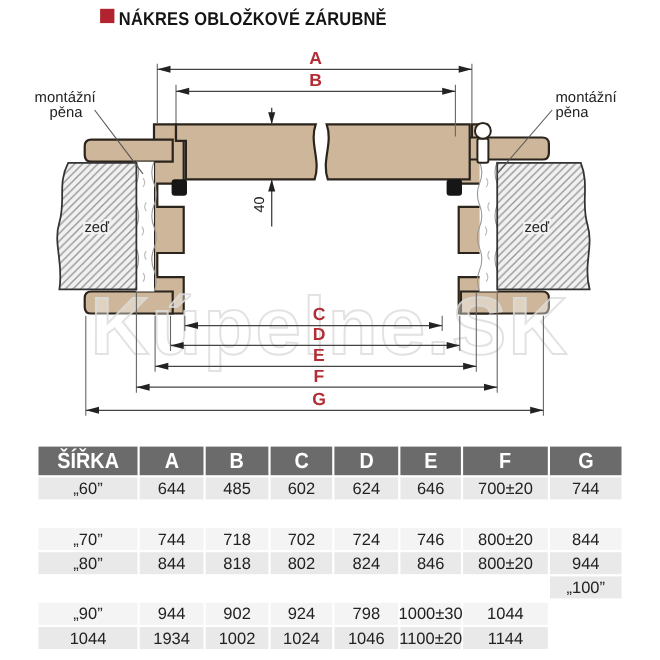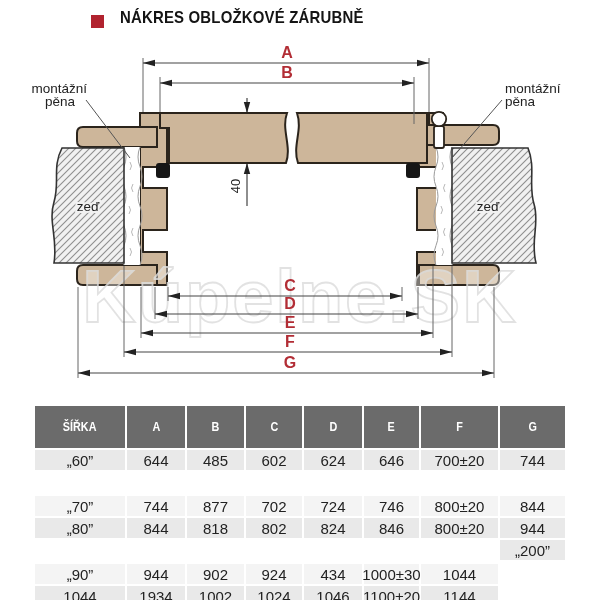--- a/index.html
+++ b/index.html
@@ -1,38 +1,38 @@
 <!DOCTYPE html>
 <html style="--accent: #b1232f; --dimred: #b22d35; --tan: #cdb69a; --outline: #2b241c; --hdr: #6b6b6b; --row-a: #e9e9e9; --row-b: #f4f4f4;"><head>
 <meta charset="utf-8">
 <style>
   html,body{margin:0;padding:0;}
   body{
     width:600px;height:600px;position:relative;background:#fff;
     font-family:"Liberation Sans", sans-serif;overflow:hidden;
   }
-  .title-bar{position:absolute;left:91px;top:8px;display:flex;align-items:flex-end;gap:16px;}
+  .title-bar{position:absolute;left:91px;top:8px;display:flex;align-items:flex-start;gap:4px;}
   .title-sq{width:13px;height:13px;background:var(--accent,#b1232f);flex:0 0 auto;}
   .title-txt{
     font-size:17px;font-weight:bold;color:#141414;letter-spacing:.2px;
     transform:scaleX(.88);transform-origin:left center;white-space:nowrap;
   }
   svg text{font-family:"Liberation Sans", sans-serif;}
   .diagram{position:absolute;left:0;top:0;}
   .tbl{
     position:absolute;left:35px;top:406px;width:530px;
     display:grid;grid-template-columns:90px 58px 57px 56px 58px 55px 77px 65px;
     grid-auto-rows:auto;gap:2px;background:#fff;
   }
   .cell{
     display:flex;align-items:center;justify-content:center;
     font-size:15px;color:#222;height:20px;
   }
   .cell.hdr{
-    background:var(--hdr,#6b6b6b);color:#fff;font-weight:bold;font-size:12px;height:42px;text-align:right;
+    background:var(--hdr,#6b6b6b);color:#fff;font-weight:bold;font-size:20px;height:26px;text-align:right;
   }
   .cell.hdr span{transform:scaleX(.9);}
   .cell.r-odd{background:var(--row-a,#e9e9e9);}
   .cell.r-even{background:var(--row-b,#f4f4f4);margin-top:24px;}
 </style>
 </head>
 <body>
 
 <div class="title-bar">
   <div class="title-sq"></div>
@@ -197,21 +197,21 @@
     <div class="cell r-odd">
       <span>744</span>
     </div>
     <div class="cell r-even">
       <span>„70”</span>
     </div>
     <div class="cell r-even">
       <span>744</span>
     </div>
     <div class="cell r-even">
-      <span>877</span>
+      <span>718</span>
     </div>
     <div class="cell r-even">
       <span>702</span>
     </div>
     <div class="cell r-even">
       <span>724</span>
     </div>
     <div class="cell r-even">
       <span>746</span>
     </div>
@@ -251,30 +251,30 @@
     <div class="cell r-even">
       <span>944</span>
     </div>
     <div class="cell r-even">
       <span>902</span>
     </div>
     <div class="cell r-even">
       <span>924</span>
     </div>
     <div class="cell r-even">
-      <span>434</span>
+      <span>798</span>
     </div>
     <div class="cell r-even">
       <span>1000±30</span>
     </div>
     <div class="cell r-even">
       <span>1044</span>
     </div>
     <div class="cell r-odd">
-      <span>„200”</span>
+      <span>„100”</span>
     </div>
     <div class="cell r-odd">
       <span>1044</span>
     </div>
     <div class="cell r-odd">
       <span>1934</span>
     </div>
     <div class="cell r-odd">
       <span>1002</span>
     </div>

